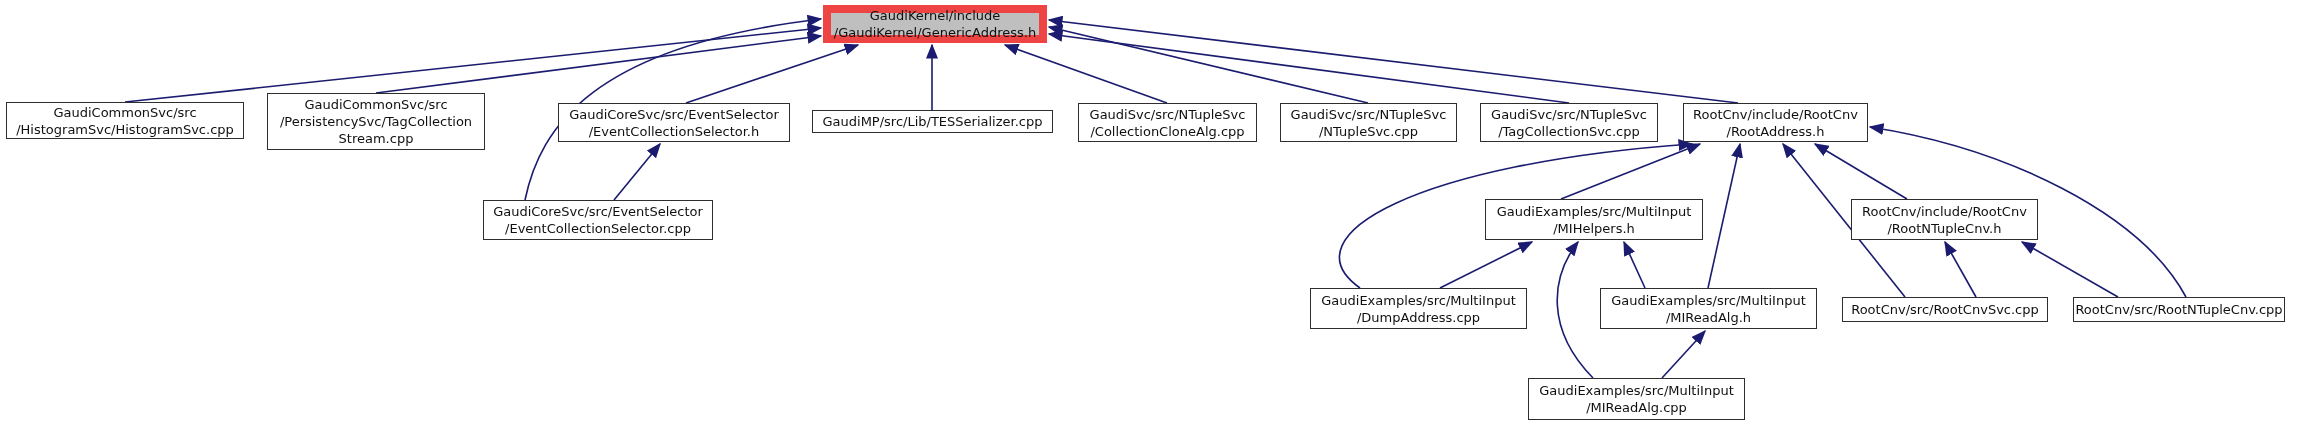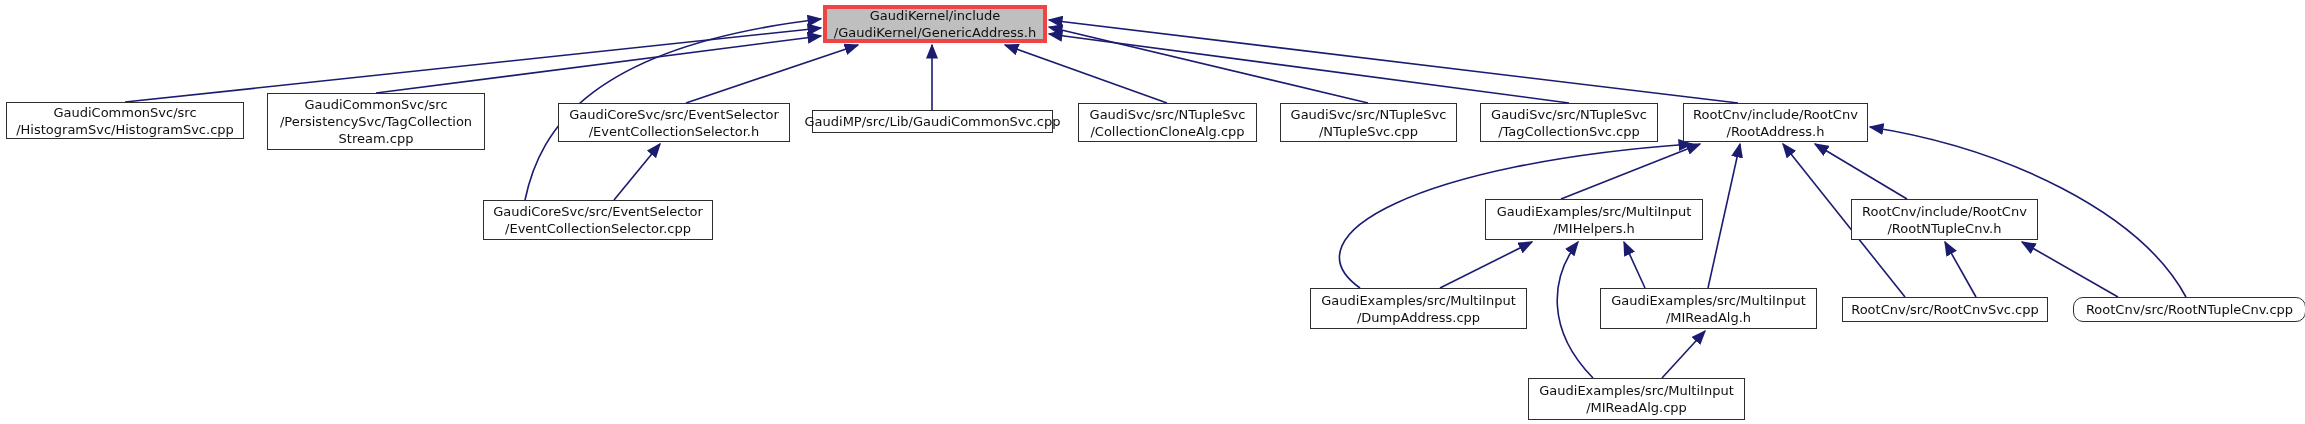--- a/index.html
+++ b/index.html
@@ -18,21 +18,21 @@
     border:1.5px solid #2e2e2e;
     background:#ffffff;
     display:flex;align-items:center;justify-content:center;
     text-align:center;
     white-space:pre-line;
     font-size:13px;line-height:17px;color:#101010;
     cursor:pointer;
   }
   .node.root{
     background:#bfbfbf;
-    border:4px solid #ef4444;
+    border:8px solid #ef4444;
   }
   .edge{fill:none;stroke-width:1.6px;}
 </style>
 </head>
 <body>
 
 <div id="canvas">
   <svg id="edge-layer" width="2305" height="424" viewBox="0 0 2305 424" xmlns="http://www.w3.org/2000/svg">
     <defs>
       <marker id="arrowhead" viewBox="0 0 10 8" refX="9" refY="4" markerWidth="15" markerHeight="12" orient="auto" markerUnits="userSpaceOnUse">
@@ -65,37 +65,37 @@
   <div id="node-layer">
       <div class="node root" style="left: 823px; top: 5px; width: 224px; height: 38px;">GaudiKernel/include
 /GaudiKernel/GenericAddress.h</div>
       <div class="node" style="left: 6px; top: 102px; width: 238px; height: 37px;">GaudiCommonSvc/src
 /HistogramSvc/HistogramSvc.cpp</div>
       <div class="node" style="left: 267px; top: 93px; width: 218px; height: 57px;">GaudiCommonSvc/src
 /PersistencySvc/TagCollection
 Stream.cpp</div>
       <div class="node" style="left: 558px; top: 103px; width: 232px; height: 39px;">GaudiCoreSvc/src/EventSelector
 /EventCollectionSelector.h</div>
-      <div class="node" style="left: 812px; top: 110px; width: 241px; height: 23px;">GaudiMP/src/Lib/GaudiCommonSvc.cpp</div>
+      <div class="node" style="left: 812px; top: 110px; width: 241px; height: 23px;">GaudiMP/src/Lib/TESSerializer.cpp</div>
       <div class="node" style="left: 1078px; top: 103px; width: 179px; height: 39px;">GaudiSvc/src/NTupleSvc
 /CollectionCloneAlg.cpp</div>
       <div class="node" style="left: 1280px; top: 103px; width: 177px; height: 39px;">GaudiSvc/src/NTupleSvc
 /NTupleSvc.cpp</div>
       <div class="node" style="left: 1480px; top: 103px; width: 178px; height: 39px;">GaudiSvc/src/NTupleSvc
 /TagCollectionSvc.cpp</div>
       <div class="node" style="left: 1683px; top: 103px; width: 185px; height: 39px;">RootCnv/include/RootCnv
 /RootAddress.h</div>
       <div class="node" style="left: 483px; top: 200px; width: 230px; height: 40px;">GaudiCoreSvc/src/EventSelector
 /EventCollectionSelector.cpp</div>
       <div class="node" style="left: 1485px; top: 199px; width: 218px; height: 41px;">GaudiExamples/src/MultiInput
 /MIHelpers.h</div>
       <div class="node" style="left: 1851px; top: 199px; width: 187px; height: 41px;">RootCnv/include/RootCnv
 /RootNTupleCnv.h</div>
       <div class="node" style="left: 1310px; top: 288px; width: 217px; height: 41px;">GaudiExamples/src/MultiInput
 /DumpAddress.cpp</div>
       <div class="node" style="left: 1600px; top: 288px; width: 217px; height: 41px;">GaudiExamples/src/MultiInput
 /MIReadAlg.h</div>
       <div class="node" style="left: 1842px; top: 297px; width: 206px; height: 25px; text-align: right;">RootCnv/src/RootCnvSvc.cpp</div>
-      <div class="node" style="left: 2073px; top: 297px; width: 233px; height: 25px; border-radius: 10px;">RootCnv/src/RootNTupleCnv.cpp</div>
+      <div class="node" style="left: 2073px; top: 297px; width: 212px; height: 25px;">RootCnv/src/RootNTupleCnv.cpp</div>
       <div class="node" style="left: 1528px; top: 378px; width: 217px; height: 42px;">GaudiExamples/src/MultiInput
 /MIReadAlg.cpp</div>
     </div>
 </div>
 
 </body></html>

